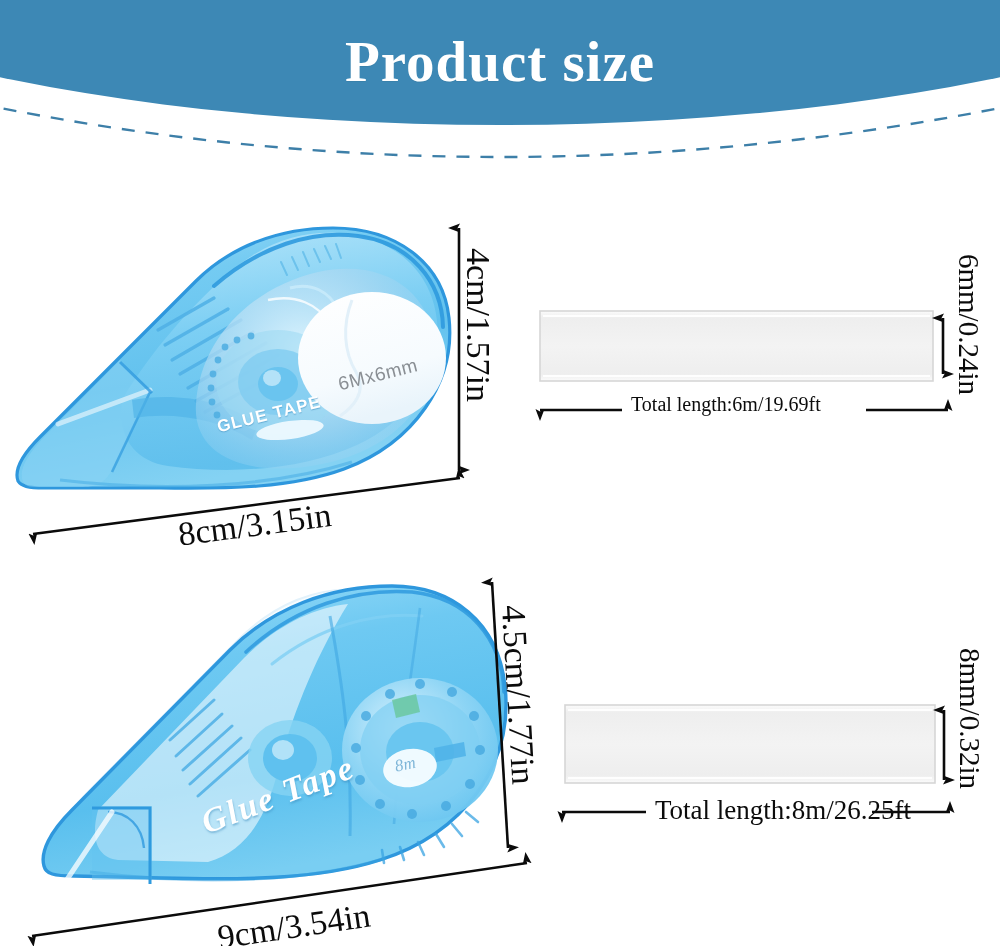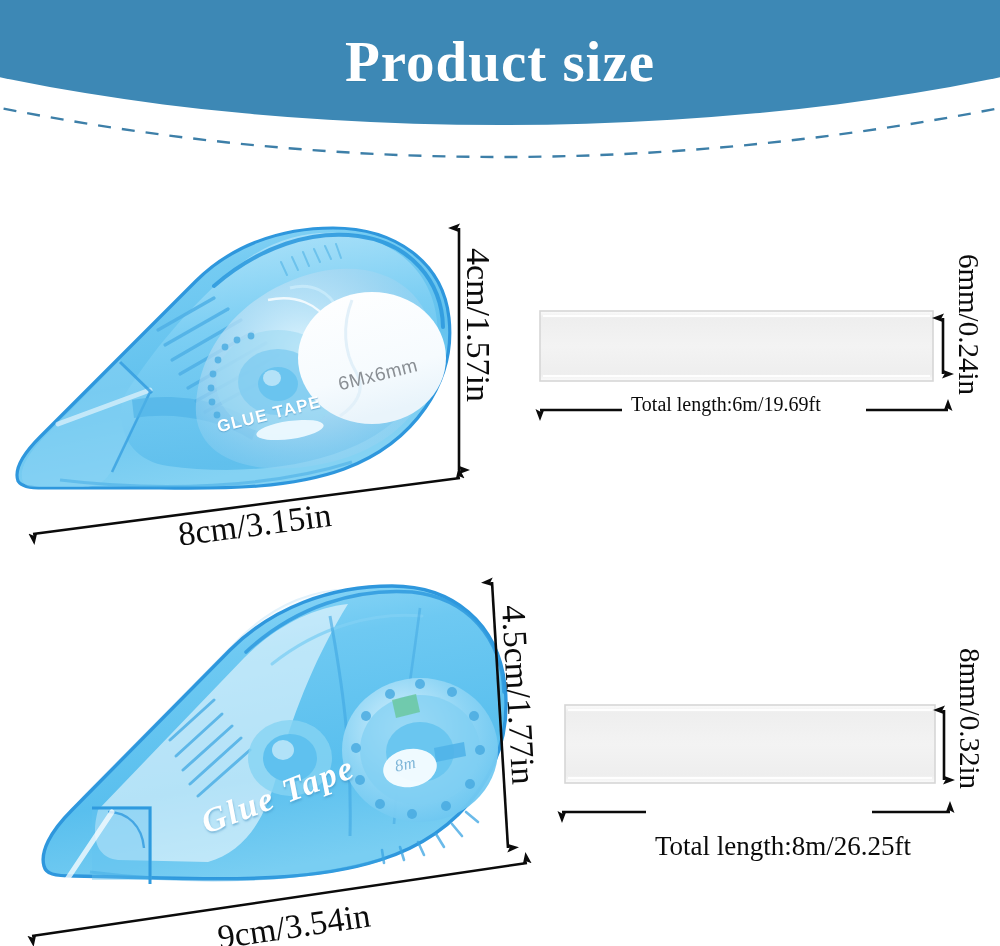--- a/index.html
+++ b/index.html
@@ -343,17 +343,17 @@
   <div class="dim-label rot-diag1" style="left:176px;top:516px;font-size:34px;">8cm/3.15in</div>
 
   <div class="dim-label" style="left:631px;top:393px;font-size:20px;">Total length:6m/19.69ft</div>
 
   <div class="dim-label rot90" style="left:985px;top:254px;font-size:29px;">6mm/0.24in</div>
 
   <div class="dim-label rot-vert2" style="left:532px;top:604px;font-size:34px;">4.5cm/1.77in</div>
 
   <div class="dim-label rot-diag2" style="left:215px;top:919px;font-size:34px;">9cm/3.54in</div>
 
-  <div class="dim-label" style="left:655px;top:831px;font-size:27px;">Total length:8m/26.25ft</div>
+  <div class="dim-label" style="left:655px;top:795px;font-size:27px;">Total length:8m/26.25ft</div>
 
   <div class="dim-label rot90" style="left:986px;top:648px;font-size:29px;">8mm/0.32in</div>
 
 </div>
 
 </body></html>

